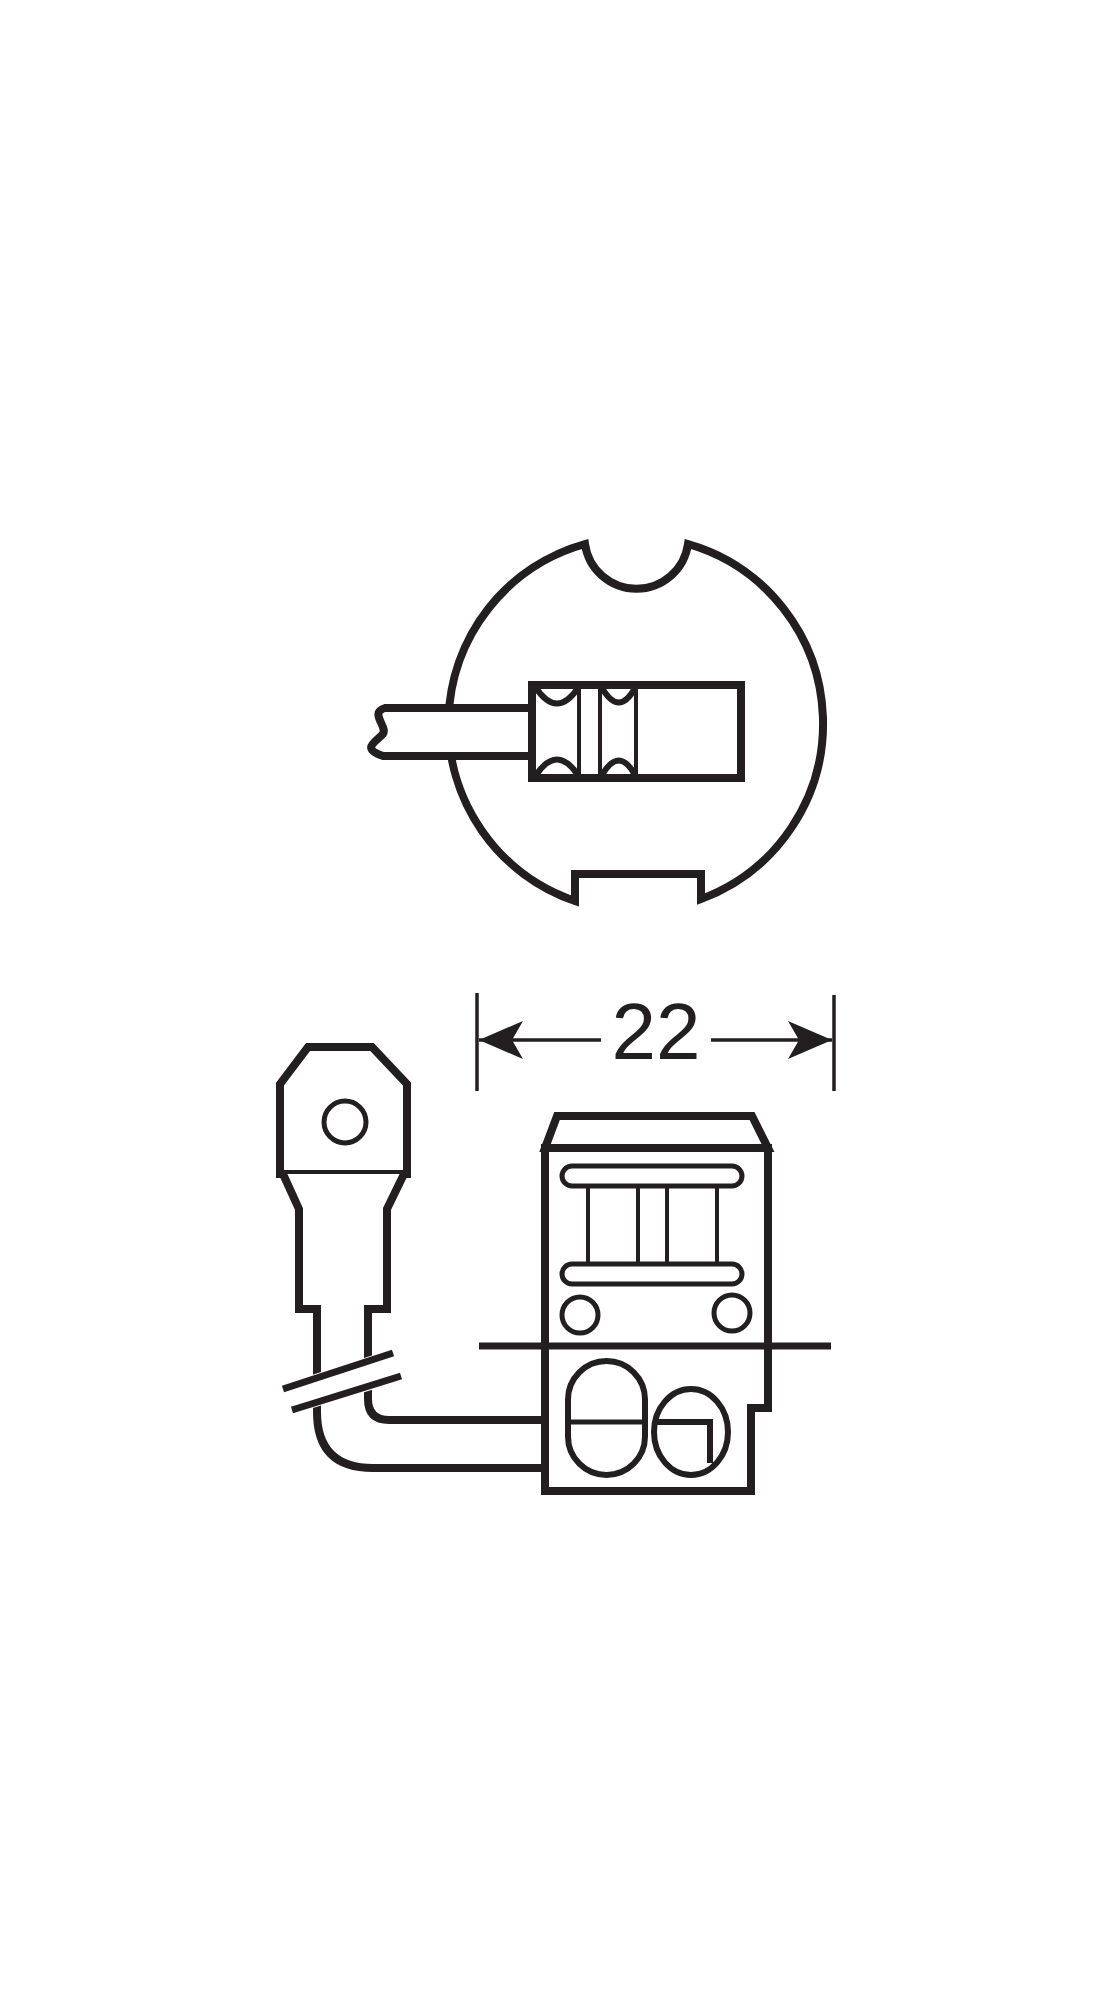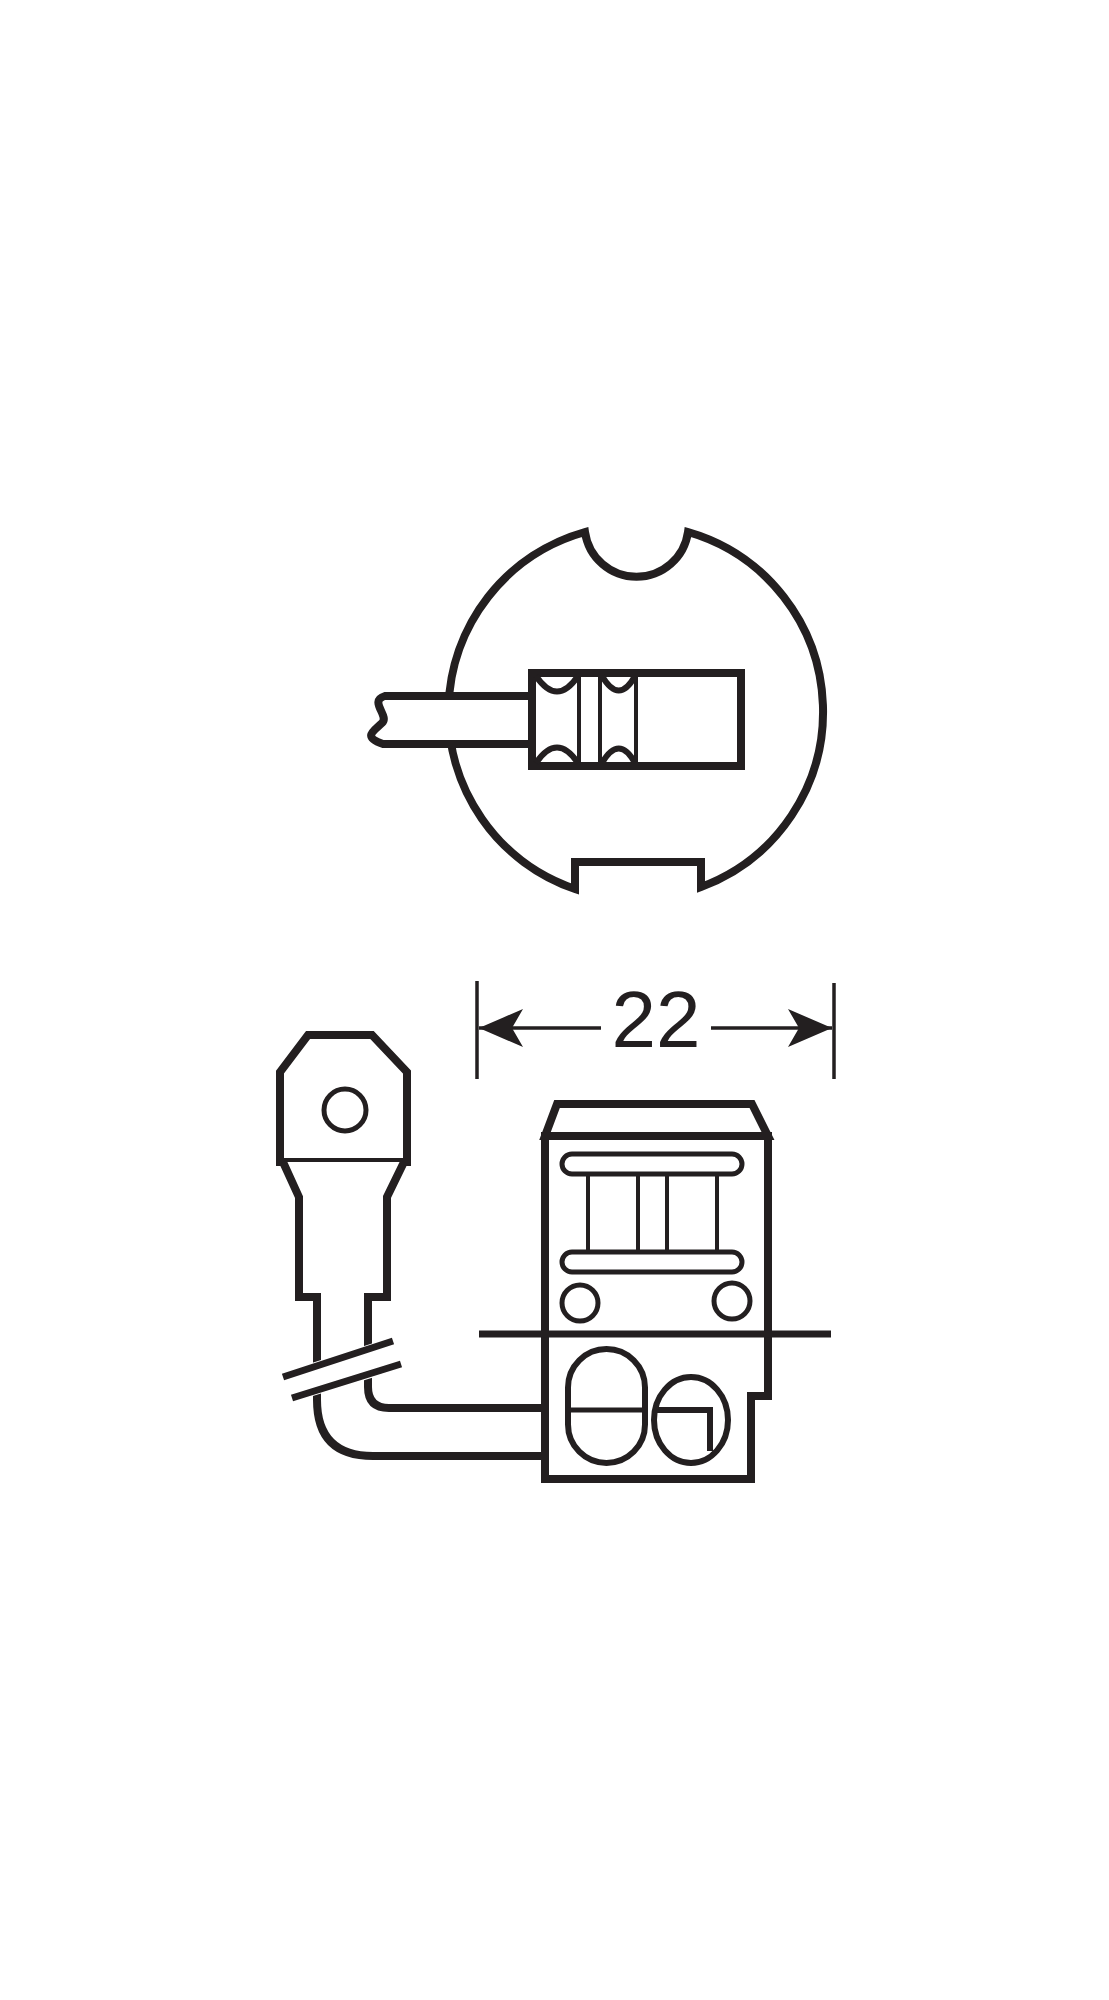--- a/index.html
+++ b/index.html
@@ -3,21 +3,21 @@
 <meta charset="utf-8">
 <style>
   html, body {
     margin: 0;
     padding: 0;
     background: var(--color-background, #ffffff);
   }
   .page {
     width: 1109px;
     height: 1588px;
-    margin: 4px auto;
+    margin: 16px auto;
     background: var(--color-background, #ffffff);
     overflow: hidden;
   }
   svg.drawing {
     display: block;
     width: 1109px;
     height: 2000px;
     color: var(--color-line, #231f20);
   }
   svg.drawing .stroke {

